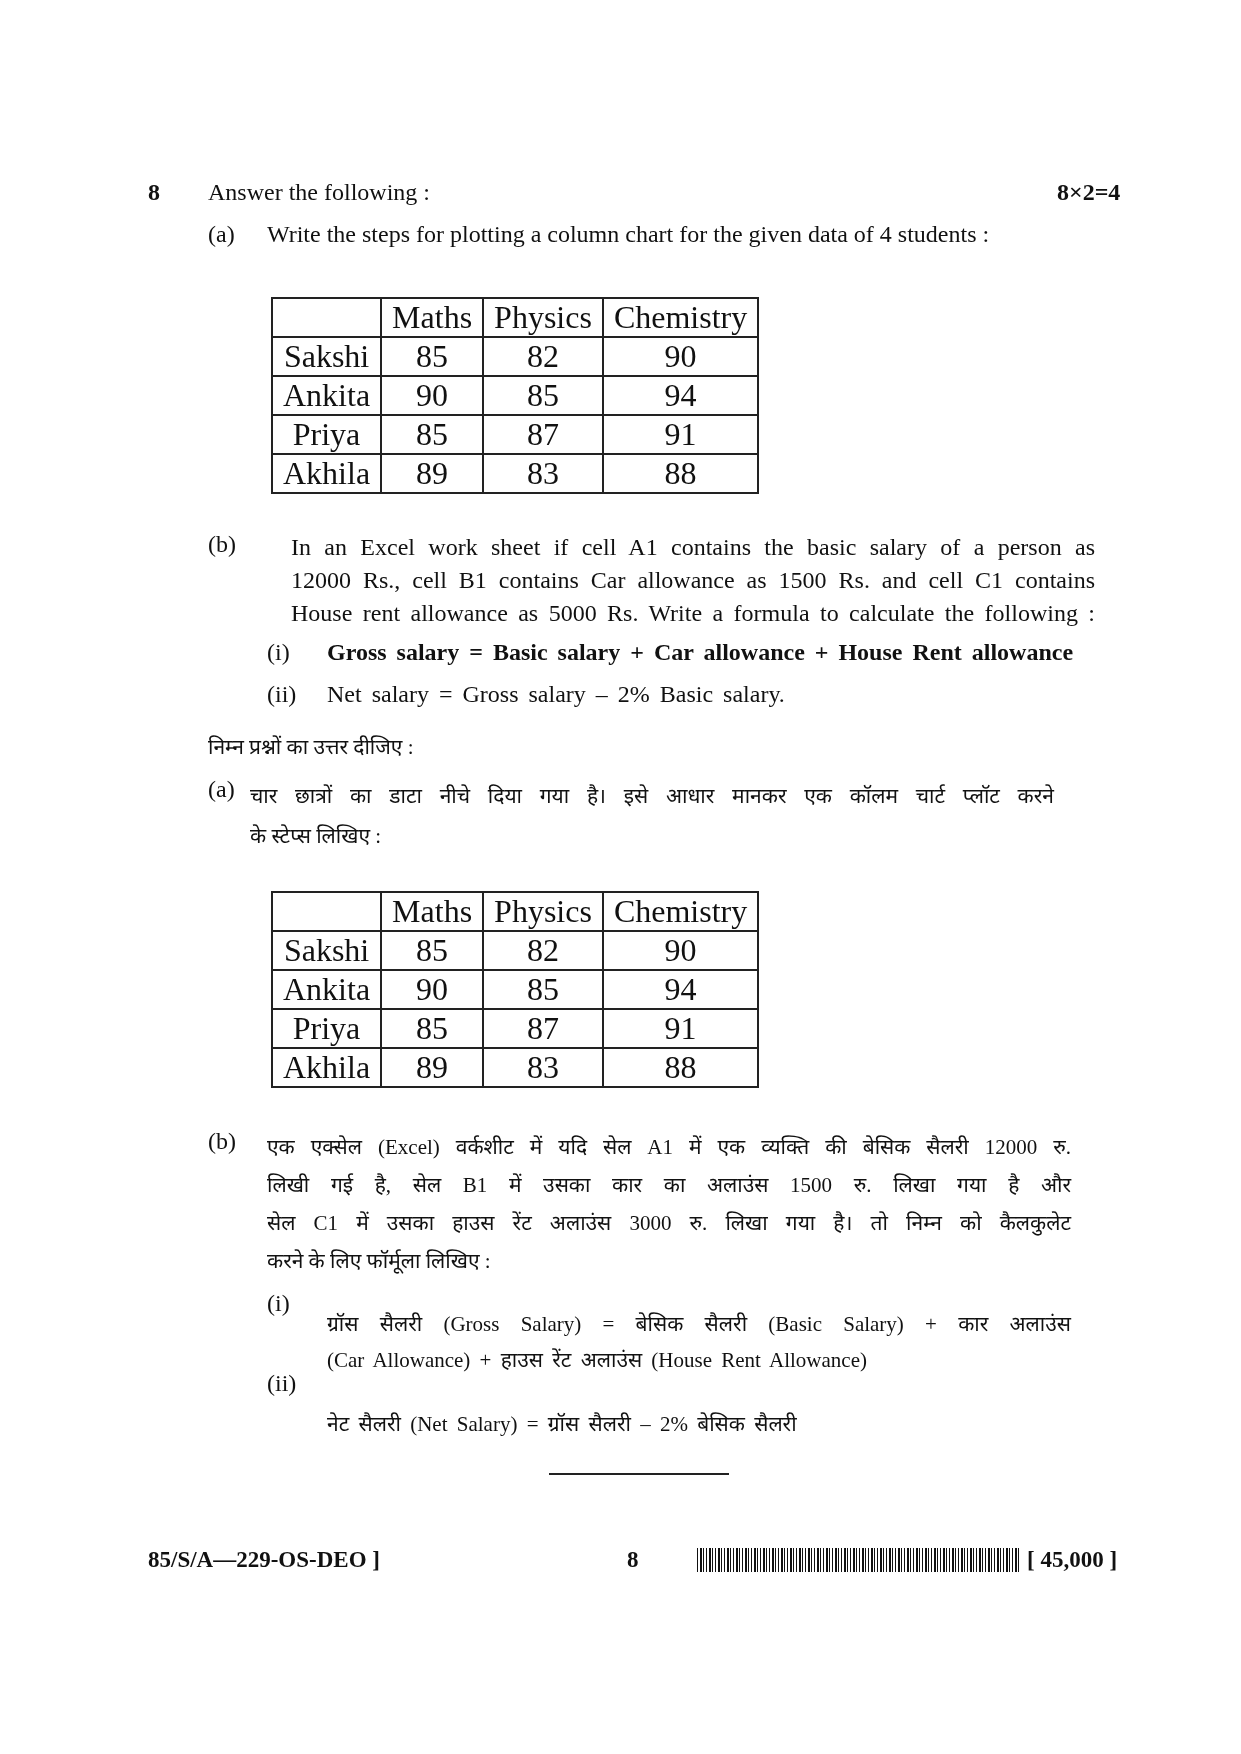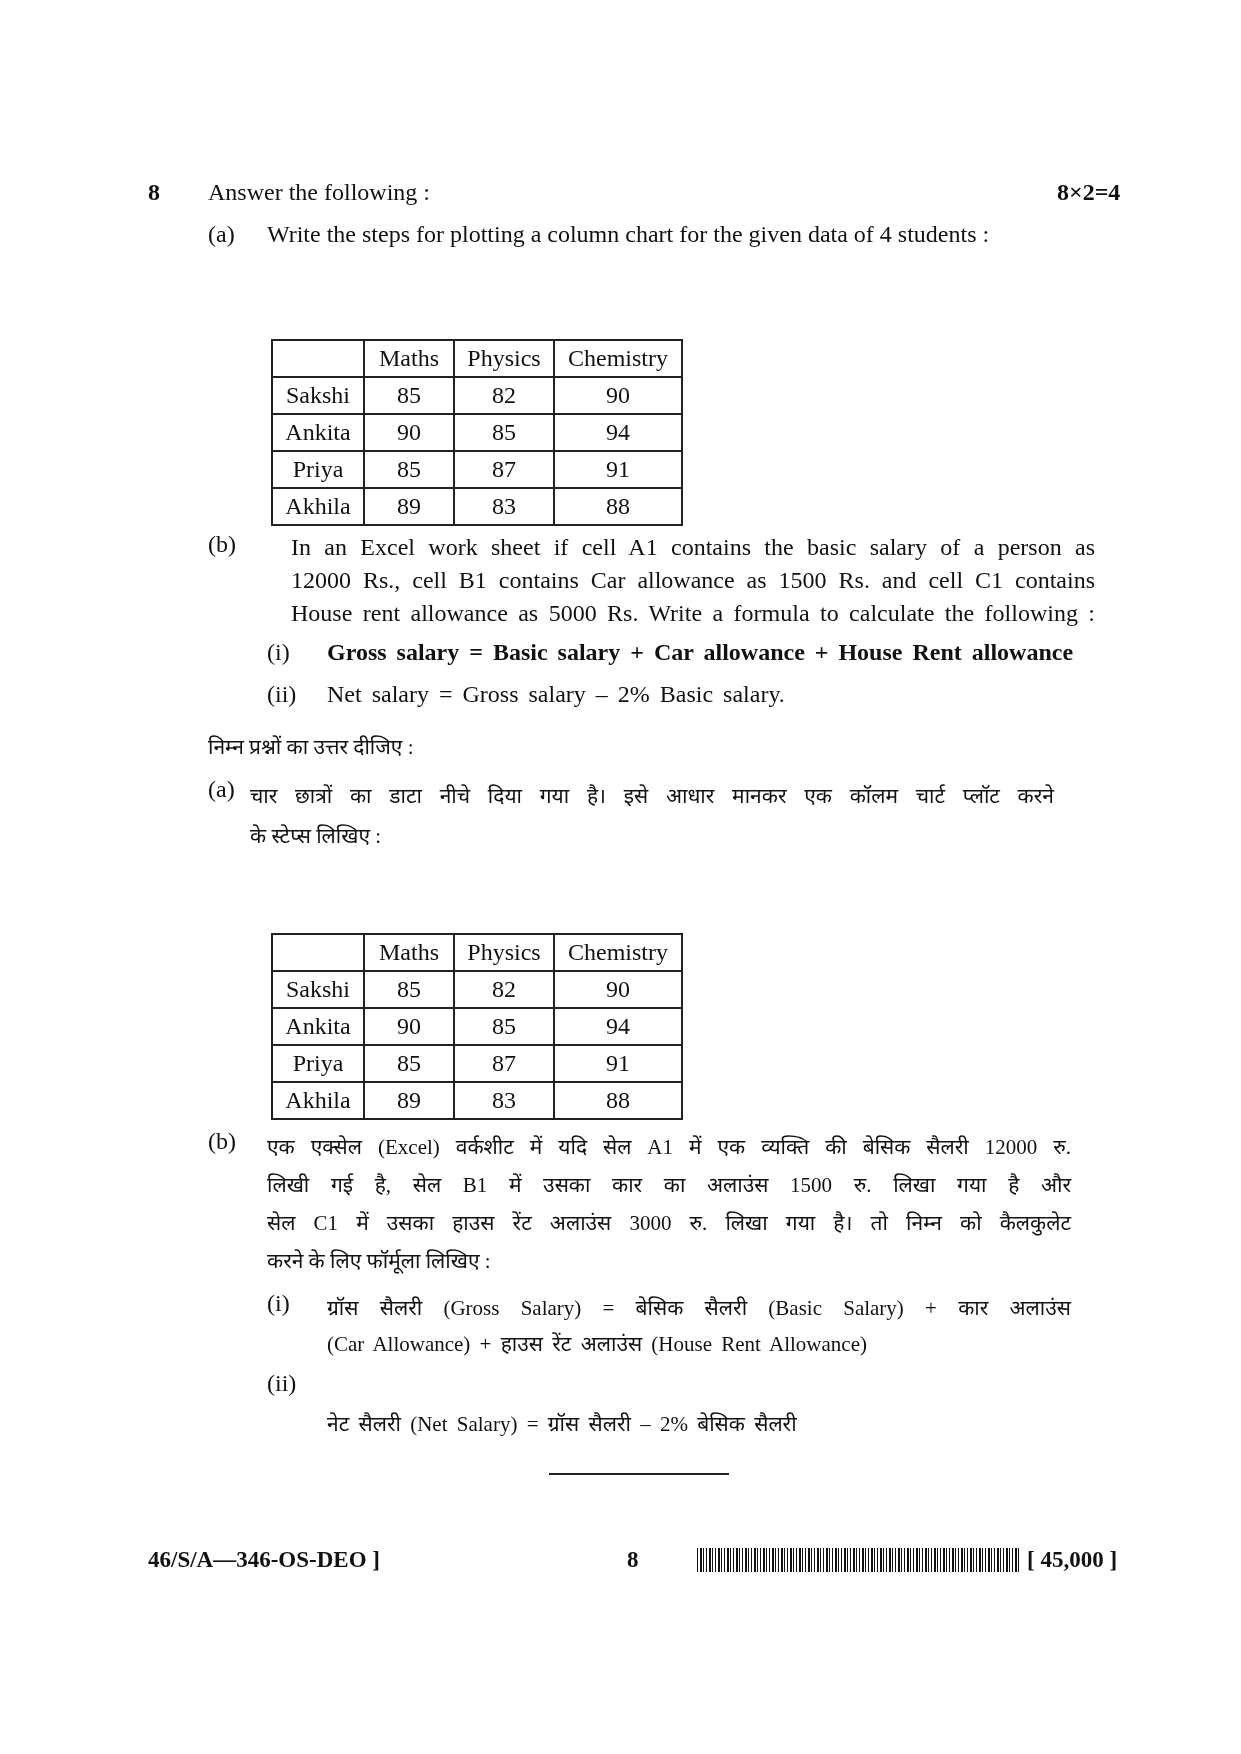--- a/index.html
+++ b/index.html
@@ -7,23 +7,22 @@
     width: 1241px; height: 1754px; position: relative; overflow: hidden;
     font-family: "Liberation Serif", "DejaVu Serif", serif;
     color: #111111; font-size: 24px;
   }
   .abs { position: absolute; white-space: nowrap; }
   .qnum { font-weight: bold; font-size: 24px; }
   .marks { font-weight: bold; font-size: 24px; }
   .hi { font-family: Liberation Serif, serif; font-size: 21px; }
   .just { text-align: justify; text-align-last: justify; white-space: nowrap; display: block; }
   table.marks-table {
-    position: absolute; border-collapse: collapse; font-size: 24px;
+    position: absolute; border-collapse: collapse; font-size: 32px;
     font-family: "Liberation Serif", serif;
-    margin-top: 42px;
   }
   table.marks-table td {
     border: 2px solid #222; height: 35px; padding: 0 10px; text-align: center;
   }
   table.marks-table td.c0 { width: 70px; }
   table.marks-table td.c1 { width: 68px; }
   table.marks-table td.c2 { width: 78px; }
   table.marks-table td.c3 { width: 106px; }
   .divider { position: absolute; left: 549px; top: 1473px; width: 180px; height: 2px; background: #222; }
   .footer { font-weight: bold; font-size: 23px; }
@@ -132,26 +131,26 @@
 <span class="abs" style="left:208px; top:1128px;">(b)</span>
 <div class="abs hi" style="left:267px; top:1128px; width:804px;">
   <span class="just" style="line-height:38px;">एक एक्सेल (Excel) वर्कशीट में यदि सेल A1 में एक व्यक्ति की बेसिक सैलरी 12000 रु.</span>
   <span class="just" style="line-height:38px;">लिखी गई है, सेल B1 में उसका कार का अलाउंस 1500 रु. लिखा गया है और</span>
   <span class="just" style="line-height:38px;">सेल C1 में उसका हाउस रेंट अलाउंस 3000 रु. लिखा गया है। तो निम्न को कैलकुलेट</span>
   <span style="display:block; line-height:38px;">करने के लिए फॉर्मूला लिखिए :</span>
 </div>
 
 <span class="abs" style="left:267px; top:1290px;">(i)</span>
 <div class="abs hi" style="left:327px; top:1290px; width:744px;">
-  <span class="just" style="line-height:36px;">ग्रॉस सैलरी (Gross Salary) = बेसिक सैलरी (Basic Salary) + कार अलाउंस</span>
+  <span class="just" style="line-height:36px;margin-top:16px;">ग्रॉस सैलरी (Gross Salary) = बेसिक सैलरी (Basic Salary) + कार अलाउंस</span>
   <span style="display:block; line-height:36px; word-spacing:4px;">(Car Allowance) + हाउस रेंट अलाउंस (House Rent Allowance)</span>
 </div>
 <span class="abs" style="left:267px; top:1370px;">(ii)</span>
 <div class="abs hi" style="left:327px; top:1370px;">
   <span style="display:block; line-height:36px; word-spacing:4px;margin-top:36px;">नेट सैलरी (Net Salary) = ग्रॉस सैलरी – 2% बेसिक सैलरी</span>
 </div>
 
 <div class="divider"></div>
 
-<span class="abs footer" style="left:148px; top:1547px;">46/S/A—346-OS-DEO ]</span>
+<span class="abs footer" style="left:148px; top:1547px;">85/S/A—229-OS-DEO ]</span>
 <span class="abs footer" style="left:627px; top:1547px;">8</span>
 <div class="barcode"></div>
 <span class="abs footer" style="left:1027px; top:1547px;">[ 45,000 ]</span>
 
 </body></html>

